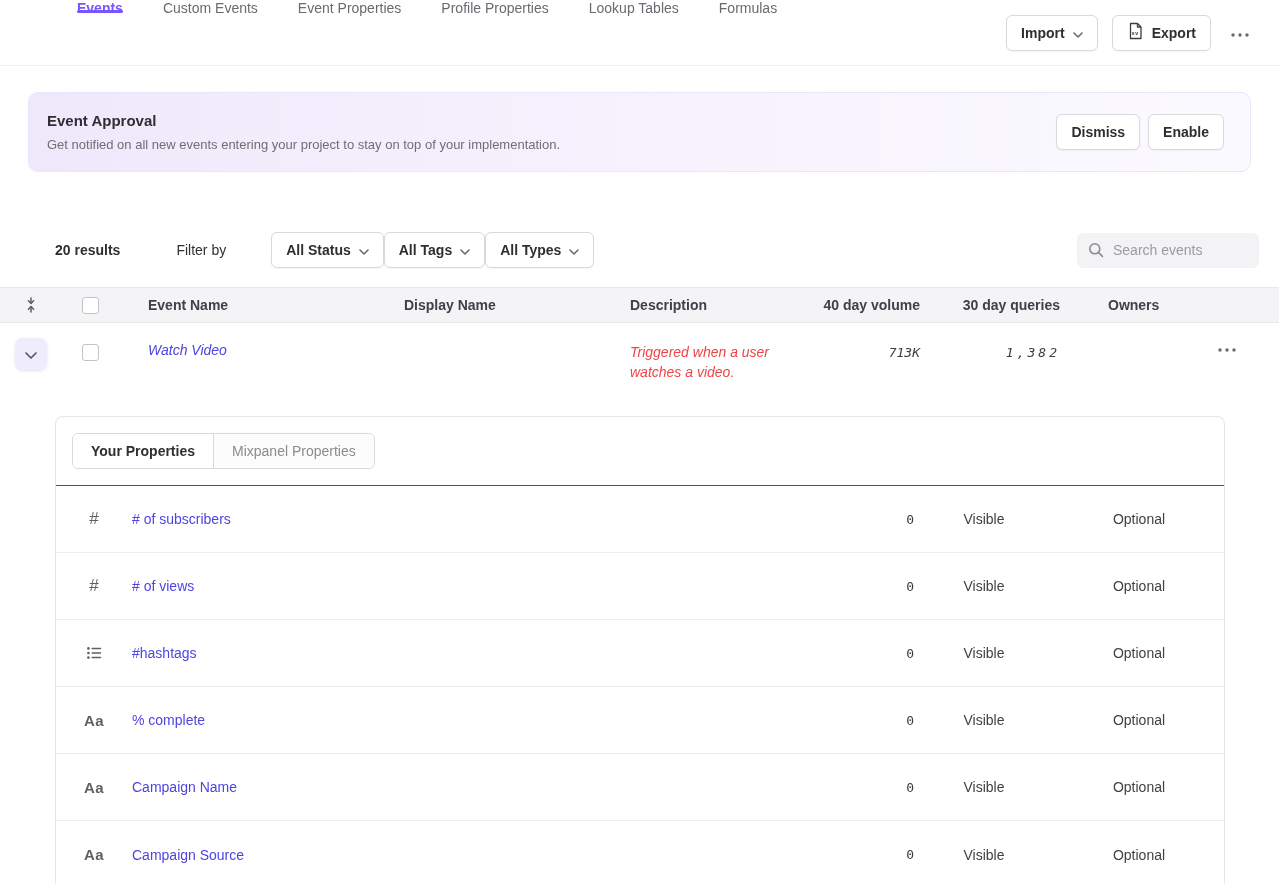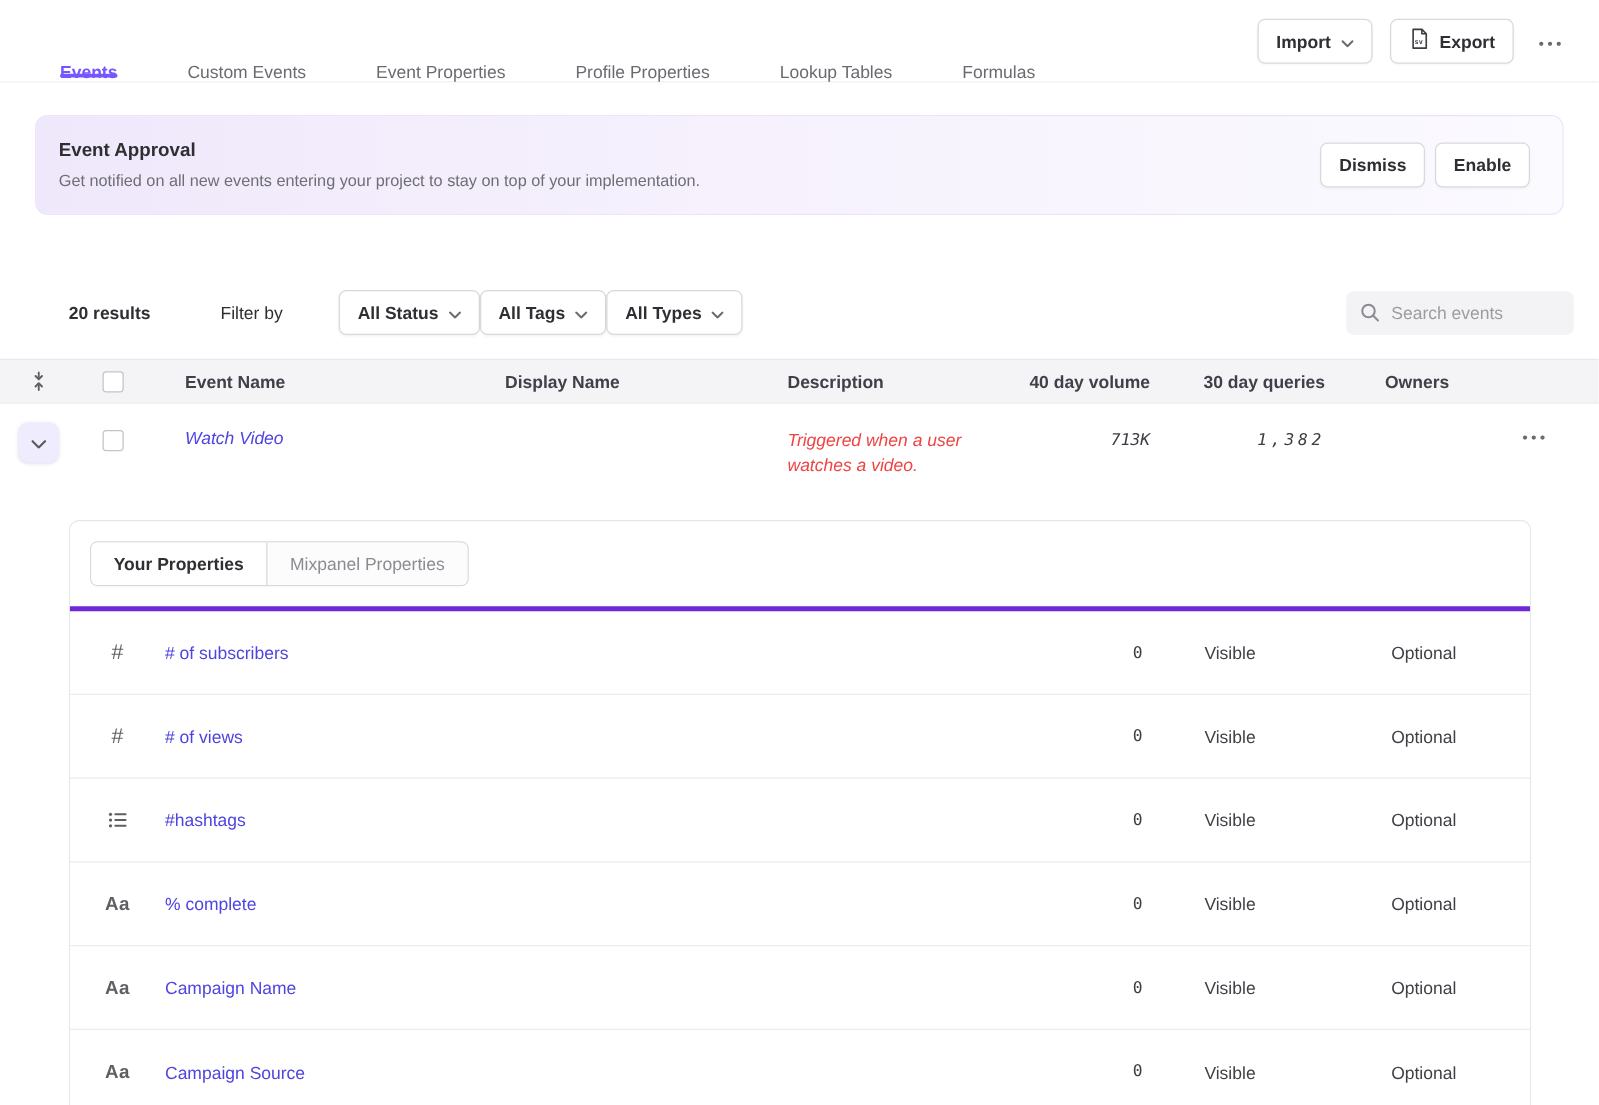--- a/index.html
+++ b/index.html
@@ -14,21 +14,21 @@
 
   
   .topnav {
     height: 66px;
     display: flex;
     align-items: stretch;
     padding: 0 24px 0 48px;
     border-bottom: 1px solid #f0f0f2;
     background: #fff;
   }
-  .nav-tabs { display: flex; gap: 56px; align-items: flex-end; }
+  .nav-tabs { display: flex; gap: 40px; align-items: flex-start; margin-left: 29px; }
   .nav-tab {
     display: flex; align-items: center;
     color: #6a6a70; cursor: pointer; position: relative;
     font-size: 14px;
   }
   .nav-tab.active { color: #7856ff; font-weight: 700; }
   .nav-tab.active::after {
     content: ""; position: absolute; left: 0; right: 0; bottom: 3px;
     height: 3px; border-radius: 3px; background: #7856ff;
   }
@@ -122,21 +122,21 @@
   .row-more { padding-left: 18px; padding-top: 2px; }
 
   
   .panel {
     margin: 14px 54px 0 55px;
     border: 1px solid #e6e6e9;
     border-bottom: none;
     border-radius: 8px 8px 0 0;
     background: #fff;
   }
-  .panel-tabbar { padding: 16px; border-bottom: 4px solid #6d28d9; display: flex; align-items: flex-end; }
+  .panel-tabbar { padding: 16px; border-bottom: 1px solid #6d28d9; display: flex; align-items: flex-end; }
   .segmented {
     display: inline-flex; border: 1px solid #d9d9dd; border-radius: 6px; overflow: hidden;
   }
   .segment {
     height: 34px; line-height: 34px; padding: 0 18px; cursor: pointer;
     background: #fff; color: #8b8b91; font-size: 14px;
   }
   .segment.active { color: #2f2f33; font-weight: 700; }
   .segment + .segment { border-left: 1px solid #d9d9dd; background: #fcfcfd; }
 

